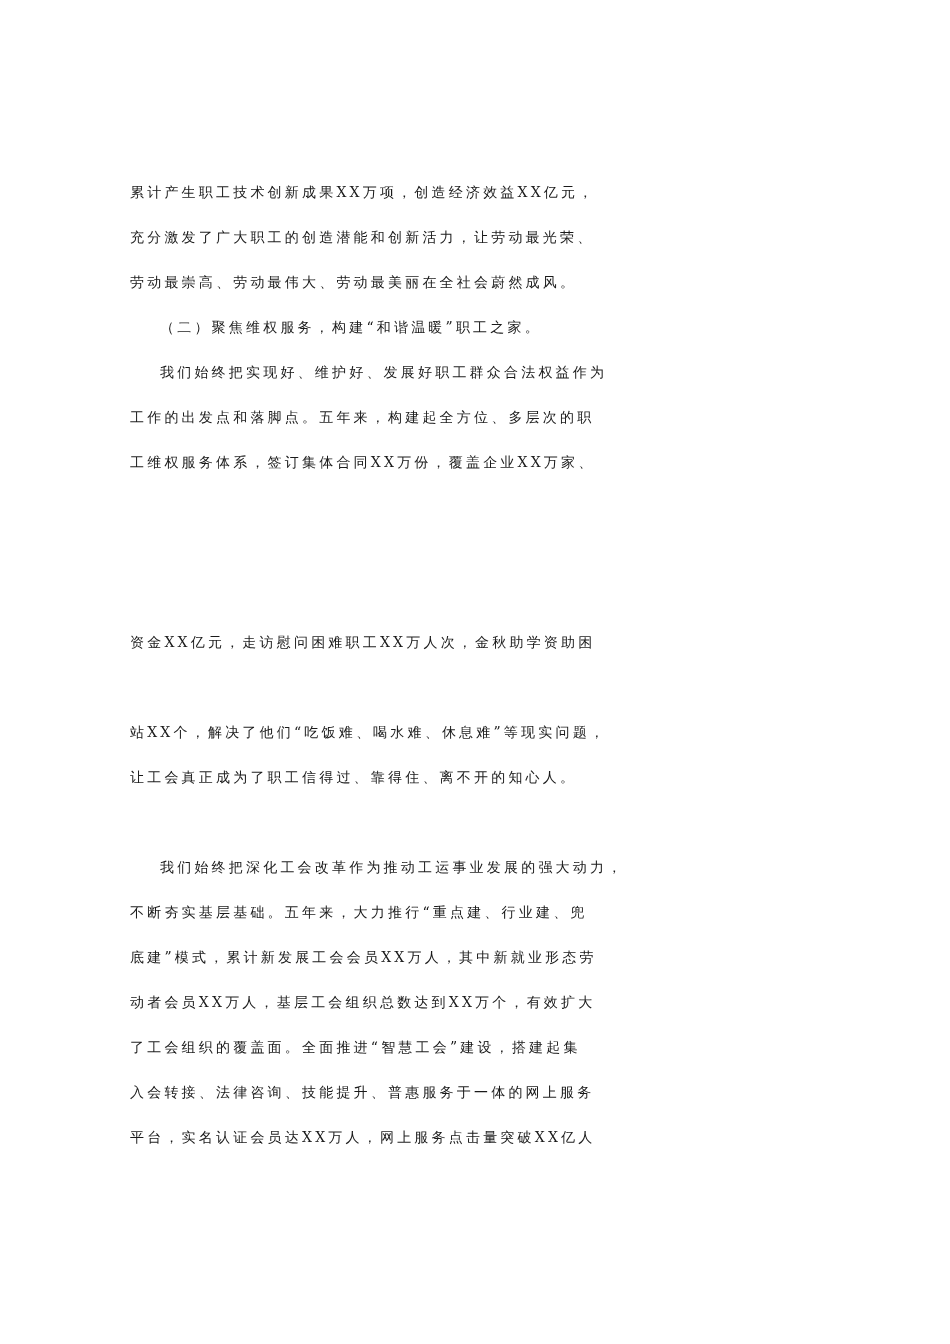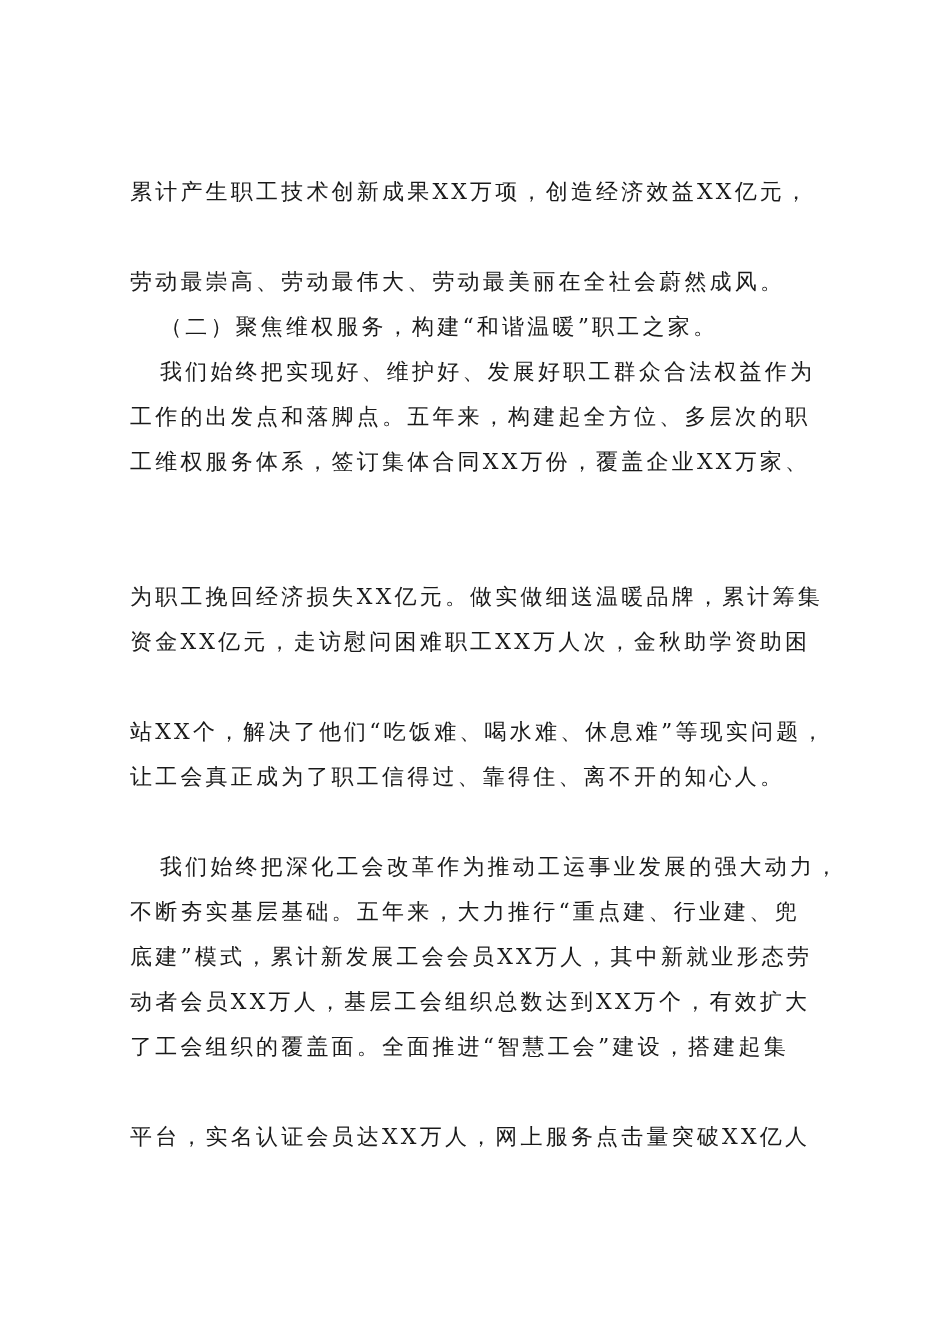--- a/index.html
+++ b/index.html
@@ -1,39 +1,40 @@
 <!DOCTYPE html>
 <html><head>
 <meta charset="utf-8">
 <style>
   html, body { margin:0; padding:0; background:#ffffff; }
   body { width:950px; height:1344px; position:relative; overflow:hidden; }
   .page { position:absolute; left:0; top:0; width:950px; height:1344px; background:#fff; }
   .line {
     position:absolute; left:130px; white-space:nowrap;
     font-family:"DejaVu Serif","Liberation Serif",serif;
-    font-size:22px; line-height:30px; color:#1a1a1a;
+    font-size:14px; line-height:30px; color:#1a1a1a;
     letter-spacing:3.2px;
   }
   .indent { left:160px; }
   .heading { left:160px; }
 </style>
 </head>
 <body>
 
 <div class="page">
   <div class="line" style="top:177px">累计产生职工技术创新成果XX万项，创造经济效益XX亿元，</div>
+  <div class="line" style="top:222px">充分激发了广大职工的创造潜能和创新活力，让劳动最光荣、</div>
   <div class="line" style="top:267px">劳动最崇高、劳动最伟大、劳动最美丽在全社会蔚然成风。</div>
   <div class="line heading" style="top:312px">（二）聚焦维权服务，构建“和谐温暖”职工之家。</div>
   <div class="line indent" style="top:357px">我们始终把实现好、维护好、发展好职工群众合法权益作为</div>
   <div class="line" style="top:402px">工作的出发点和落脚点。五年来，构建起全方位、多层次的职</div>
   <div class="line" style="top:447px">工维权服务体系，签订集体合同XX万份，覆盖企业XX万家、</div>
-  <div class="line" style="top:582px">为职工挽回经济损失XX亿元。做实做细送温暖品牌，累计筹集</div>
   <div class="line" style="top:627px">资金XX亿元，走访慰问困难职工XX万人次，金秋助学资助困</div>
   <div class="line" style="top:717px">站XX个，解决了他们“吃饭难、喝水难、休息难”等现实问题，</div>
   <div class="line" style="top:762px">让工会真正成为了职工信得过、靠得住、离不开的知心人。</div>
   <div class="line indent" style="top:852px">我们始终把深化工会改革作为推动工运事业发展的强大动力，</div>
   <div class="line" style="top:897px">不断夯实基层基础。五年来，大力推行“重点建、行业建、兜</div>
   <div class="line" style="top:942px">底建”模式，累计新发展工会会员XX万人，其中新就业形态劳</div>
   <div class="line" style="top:987px">动者会员XX万人，基层工会组织总数达到XX万个，有效扩大</div>
   <div class="line" style="top:1032px">了工会组织的覆盖面。全面推进“智慧工会”建设，搭建起集</div>
+  <div class="line" style="top:1077px">入会转接、法律咨询、技能提升、普惠服务于一体的网上服务</div>
   <div class="line" style="top:1122px">平台，实名认证会员达XX万人，网上服务点击量突破XX亿人</div>
 </div>
 
 </body></html>

